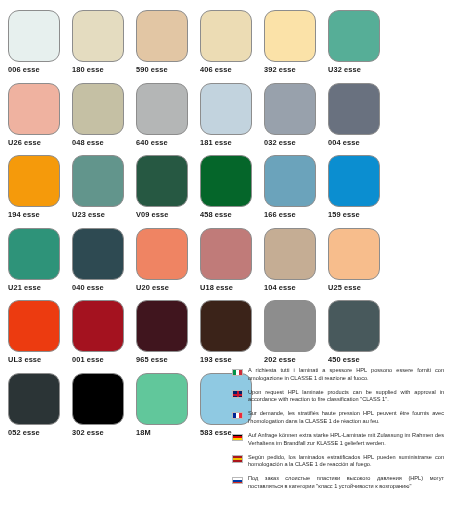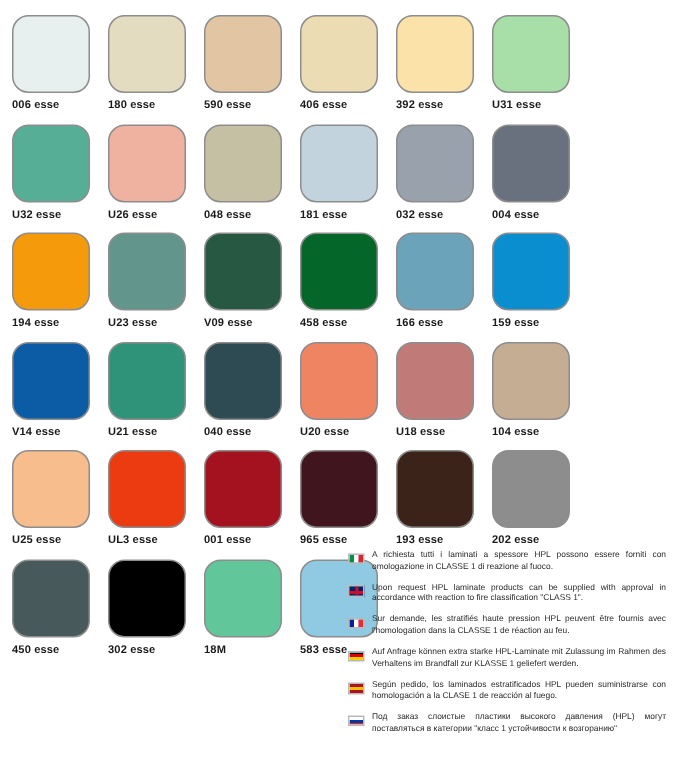--- a/index.html
+++ b/index.html
@@ -110,36 +110,36 @@
       </div>
       <div class="swatch-cell">
         <div class="swatch-chip" style="background: rgb(236, 220, 180);"></div>
         <div class="swatch-label">406 esse</div>
       </div>
       <div class="swatch-cell">
         <div class="swatch-chip" style="background: rgb(251, 226, 168);"></div>
         <div class="swatch-label">392 esse</div>
       </div>
       <div class="swatch-cell">
-        <div class="swatch-chip" style="background: rgb(168, 223, 168);"></div>
-        <div class="swatch-label">U31 esse</div>
-      </div>
-      <div class="swatch-cell">
         <div class="swatch-chip" style="background: rgb(86, 174, 151);"></div>
         <div class="swatch-label">U32 esse</div>
       </div>
       <div class="swatch-cell">
         <div class="swatch-chip" style="background: rgb(239, 178, 160);"></div>
         <div class="swatch-label">U26 esse</div>
       </div>
       <div class="swatch-cell">
         <div class="swatch-chip" style="background: rgb(197, 192, 164);"></div>
         <div class="swatch-label">048 esse</div>
       </div>
       <div class="swatch-cell">
+        <div class="swatch-chip" style="background: rgb(180, 182, 182);"></div>
+        <div class="swatch-label">640 esse</div>
+      </div>
+      <div class="swatch-cell">
         <div class="swatch-chip" style="background: rgb(194, 211, 222);"></div>
         <div class="swatch-label">181 esse</div>
       </div>
       <div class="swatch-cell">
         <div class="swatch-chip" style="background: rgb(152, 161, 172);"></div>
         <div class="swatch-label">032 esse</div>
       </div>
       <div class="swatch-cell">
         <div class="swatch-chip" style="background: rgb(105, 113, 127);"></div>
         <div class="swatch-label">004 esse</div>
@@ -162,24 +162,20 @@
       </div>
       <div class="swatch-cell">
         <div class="swatch-chip" style="background: rgb(107, 163, 187);"></div>
         <div class="swatch-label">166 esse</div>
       </div>
       <div class="swatch-cell">
         <div class="swatch-chip" style="background: rgb(11, 142, 208);"></div>
         <div class="swatch-label">159 esse</div>
       </div>
       <div class="swatch-cell">
-        <div class="swatch-chip" style="background: rgb(11, 92, 164);"></div>
-        <div class="swatch-label">V14 esse</div>
-      </div>
-      <div class="swatch-cell">
         <div class="swatch-chip" style="background: rgb(46, 147, 121);"></div>
         <div class="swatch-label">U21 esse</div>
       </div>
       <div class="swatch-cell">
         <div class="swatch-chip" style="background: rgb(46, 74, 82);"></div>
         <div class="swatch-label">040 esse</div>
       </div>
       <div class="swatch-cell">
         <div class="swatch-chip" style="background: rgb(239, 132, 99);"></div>
         <div class="swatch-label">U20 esse</div>
@@ -212,20 +208,24 @@
         <div class="swatch-chip" style="background: rgb(59, 35, 25);"></div>
         <div class="swatch-label">193 esse</div>
       </div>
       <div class="swatch-cell">
         <div class="swatch-chip" style="background: rgb(141, 141, 141);"></div>
         <div class="swatch-label">202 esse</div>
       </div>
       <div class="swatch-cell">
         <div class="swatch-chip" style="background: rgb(72, 89, 92);"></div>
         <div class="swatch-label">450 esse</div>
+      </div>
+      <div class="swatch-cell">
+        <div class="swatch-chip" style="background: rgb(43, 52, 54);"></div>
+        <div class="swatch-label">052 esse</div>
       </div>
       <div class="swatch-cell">
         <div class="swatch-chip" style="background: rgb(0, 0, 0);"></div>
         <div class="swatch-label">302 esse</div>
       </div>
       <div class="swatch-cell">
         <div class="swatch-chip" style="background: rgb(97, 199, 155);"></div>
         <div class="swatch-label">18M</div>
       </div>
       <div class="swatch-cell">

